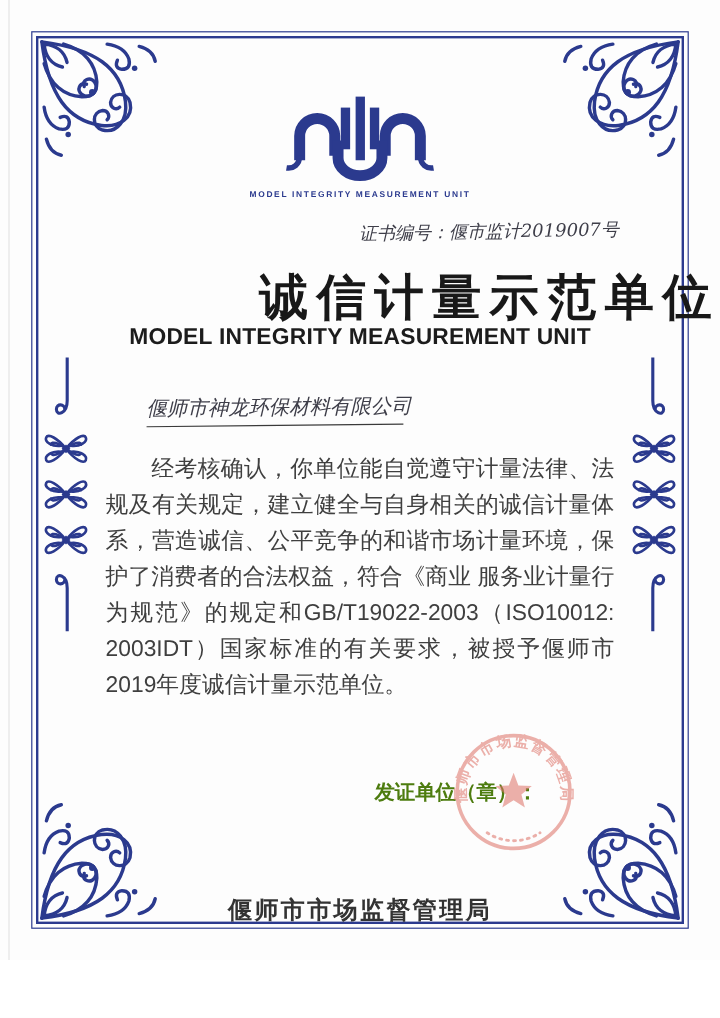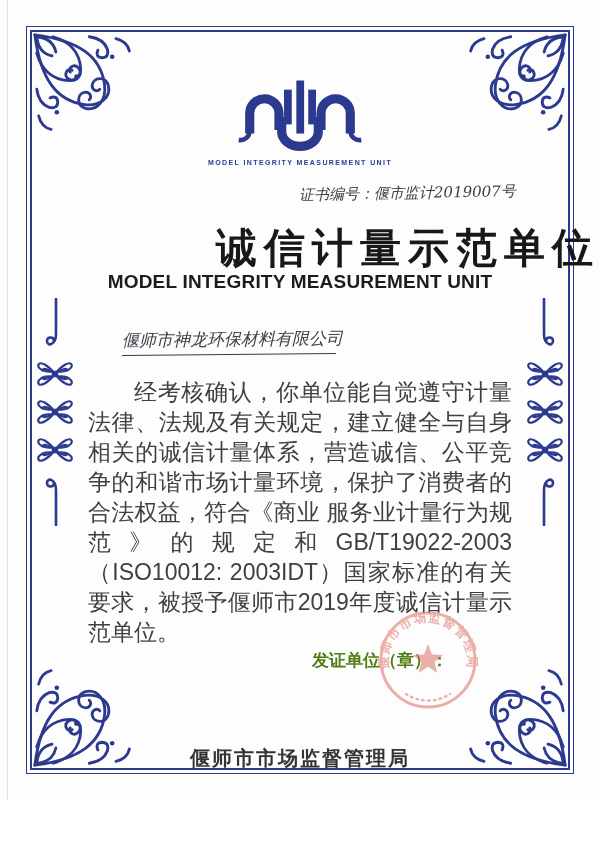--- a/index.html
+++ b/index.html
@@ -44,21 +44,21 @@
   }
   
   .company{
     position:absolute;top:328px;left:122px;width:214px;
     font-size:17px;border-bottom:1.6px solid #3a3a3a;padding-bottom:3px;
     transform:rotate(-0.6deg);white-space:nowrap;
   }
   
   .body-text{
     position:absolute;top:377px;left:88px;width:424px;
-    font-size:23px;line-height:30px;color:#3f3f3f;
+    font-size:19px;line-height:30px;color:#3f3f3f;
     text-align:justify;text-indent:2em;
   }
   
   .issuer-label{position:absolute;top:649px;left:312px;font-size:17px;font-weight:bold;color:#4d7c0f;}
   .seal{position:absolute;top:598px;left:366px;width:124px;height:124px;opacity:0.55;z-index:3;}
   
   .footer-authority{
     position:absolute;top:745px;left:0;right:0;text-align:center;
     font-size:20px;font-weight:600;letter-spacing:2px;color:#333333;
   }

